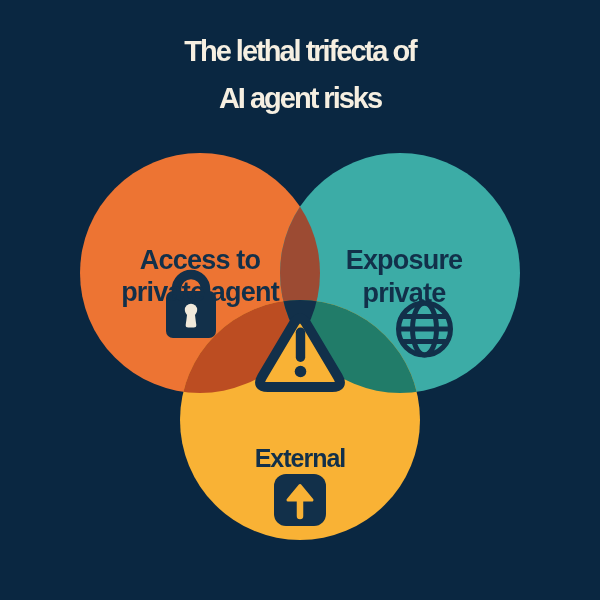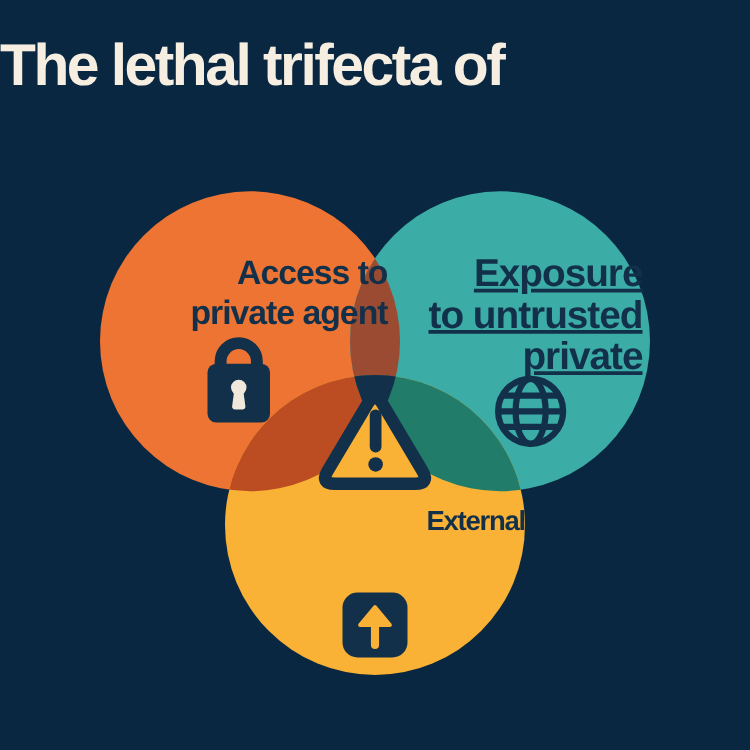--- a/index.html
+++ b/index.html
@@ -6,42 +6,44 @@
   body {
     width:600px; height:600px;
     background:#0A2741;
     font-family:"Liberation Sans", sans-serif;
     overflow:hidden;
   }
   .stage { position:relative; width:600px; height:600px; }
 
   .title {
     position:absolute; top:28px; left:0; width:600px;
-    color:#F6EFE1;
-    font-size:47px; font-weight:bold; line-height:47px;
+    text-align:center; color:#F6EFE1;
+    font-size:29px; font-weight:bold; line-height:47px;
     letter-spacing:-2px;
   }
 
   svg.venn { position:absolute; left:0; top:0; width:600px; height:600px; }
 
   .label {
-    position:absolute; text-align:right; font-weight:bold;
+    position:absolute; text-align:center; font-weight:bold;
     color:#12304A;
+    margin-top:42px;
   }
   .label-access   { left:90px;  top:202px; width:220px; font-size:27px; line-height:32px; letter-spacing:-0.8px; }
-  .label-exposure { left:294px; top:202px; width:220px; font-size:31px; line-height:33px; letter-spacing:-0.8px;text-decoration:underline; }
-  .label-external { left:180px; top:400px; width:240px; font-size:22px; line-height:33px; letter-spacing:-1px; }
+  .label-exposure { left:294px; top:202px; width:220px; font-size:27px; line-height:33px; letter-spacing:-0.8px; }
+  .label-external { left:180px; top:400px; width:240px; font-size:25px; line-height:33px; letter-spacing:-1px; }
 </style>
 </head>
 <body>
 
 <div class="stage">
 
   <div class="title">
     <div>The lethal trifecta of</div>
+    <div>AI agent risks</div>
   </div>
 
   <svg class="venn" viewBox="0 0 600 600">
     <defs>
       <clipPath id="clipOrange">
           <circle cx="200" cy="273" r="120"></circle>
         </clipPath>
       <clipPath id="clipTeal">
           <circle cx="400" cy="273" r="120"></circle>
         </clipPath>
@@ -98,21 +100,20 @@
     </g>
   </svg>
 
   <div class="label label-access">
     <div>Access to</div>
     <div>private agent</div>
   </div>
 
   <div class="label label-exposure">
     <div>Exposure</div>
-    <div>to untrusted</div>
     <div>private</div>
   </div>
 
   <div class="label label-external">
     <div>External</div>
   </div>
 
 </div>
 
 </body></html>

